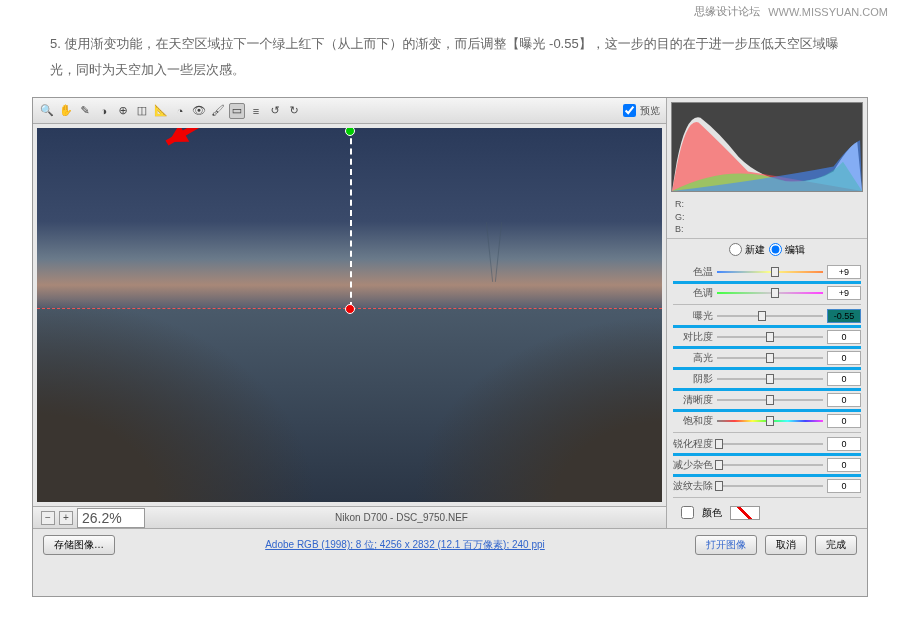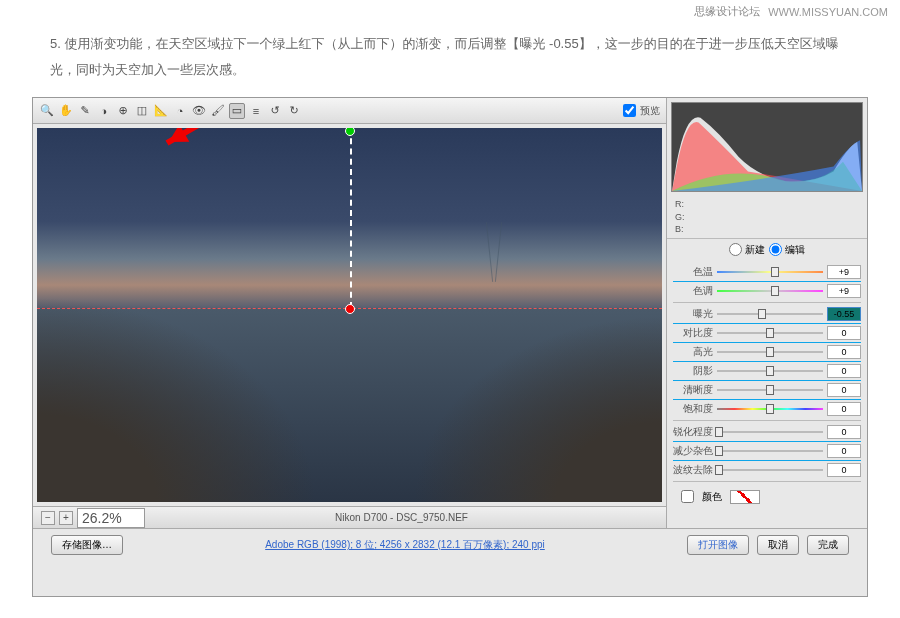--- a/index.html
+++ b/index.html
@@ -39,37 +39,37 @@
 .right{width:200px;background:#e8e8e8;display:flex;flex-direction:column;font-size:10px;overflow-y:auto}
 .histo{height:90px;background:#444;margin:4px;position:relative;border:1px solid #888}
 .histo svg{width:100%;height:100%}
 .rgb{padding:2px 8px;font-size:9px;color:#555;display:flex;justify-content:space-between;border-bottom:1px solid #bbb}
 .rgb .l{line-height:1.4}
 .rgb .r{text-align:right;line-height:1.4}
 .section{background:linear-gradient(#e8e8e8,#d5d5d5);border:1px solid #aaa;border-left:0;border-right:0;padding:3px 6px;font-size:10px;color:#444;text-align:center}
 .radios{display:flex;justify-content:center;gap:4px;padding:4px;font-size:10px}
 .radios label{display:flex;align-items:center;gap:3px}
 .sliders{padding:2px 6px}
-.srow{display:flex;align-items:center;padding:2px 0;border-bottom:1px solid #0ea5e9}
+.srow{display:flex;align-items:center;padding:2px 0;border-bottom:3px solid #0ea5e9}
 .srow:last-child{border-bottom:0}
 .slabel{width:44px;font-size:10px;color:#555;text-align:right;padding-right:4px}
 .strack{flex:1;height:12px;position:relative;cursor:pointer}
 .strack::before{content:"";position:absolute;top:5px;left:0;right:0;height:2px;background:#bbb}
 .strack.temp::before{background:linear-gradient(90deg,#48f,#ff8,#f84)}
 .strack.tint::before{background:linear-gradient(90deg,#4f4,#ccc,#f4f)}
 .strack.sat::before{background:linear-gradient(90deg,#888,#f44,#ff4,#4f4,#4ff,#44f,#f4f)}
 .sthumb{position:absolute;top:1px;width:8px;height:10px;background:#eee;border:1px solid #666;left:50%;margin-left:-4px}
 .sval{width:34px;background:#fff;border:1px solid #aaa;font-size:9px;text-align:center;padding:1px;margin-left:4px}
 .sval.hl{background:#0f766e;border-color:#48c}
 .sgroup{border-bottom:1px solid #bbb;padding-bottom:2px;margin-bottom:2px}
 .colorrow{display:flex;align-items:center;padding:6px 8px;gap:8px}
 .colorrow .sw{width:30px;height:14px;background:#fff;border:1px solid #999;position:relative}
 .colorrow .sw::before{content:"";position:absolute;inset:0;background:linear-gradient(45deg,transparent 45%,#e00 45%,#e00 55%,transparent 55%)}
 .btn{background:linear-gradient(#fafafa,#ddd);border:1px solid #888;border-radius:3px;padding:2px 10px;font-size:10px;cursor:pointer}
-.footer{border-top:1px solid #aaa;background:#e8e8e8;padding:6px 18px;display:flex;align-items:center;gap:8px;font-size:10px}
+.footer{border-top:1px solid #aaa;background:#e8e8e8;padding:6px 10px;display:flex;align-items:center;gap:8px;font-size:10px}
 .footer .info{flex:1;text-align:center;color:#36c;text-decoration:underline}
 .btn.pri{color:#36c}
 </style>
 </head>
 <body>
 
 <div class="hdr">
   <span class="logo">思缘设计论坛</span>
   <span>WWW.MISSYUAN.COM</span>
 </div>

